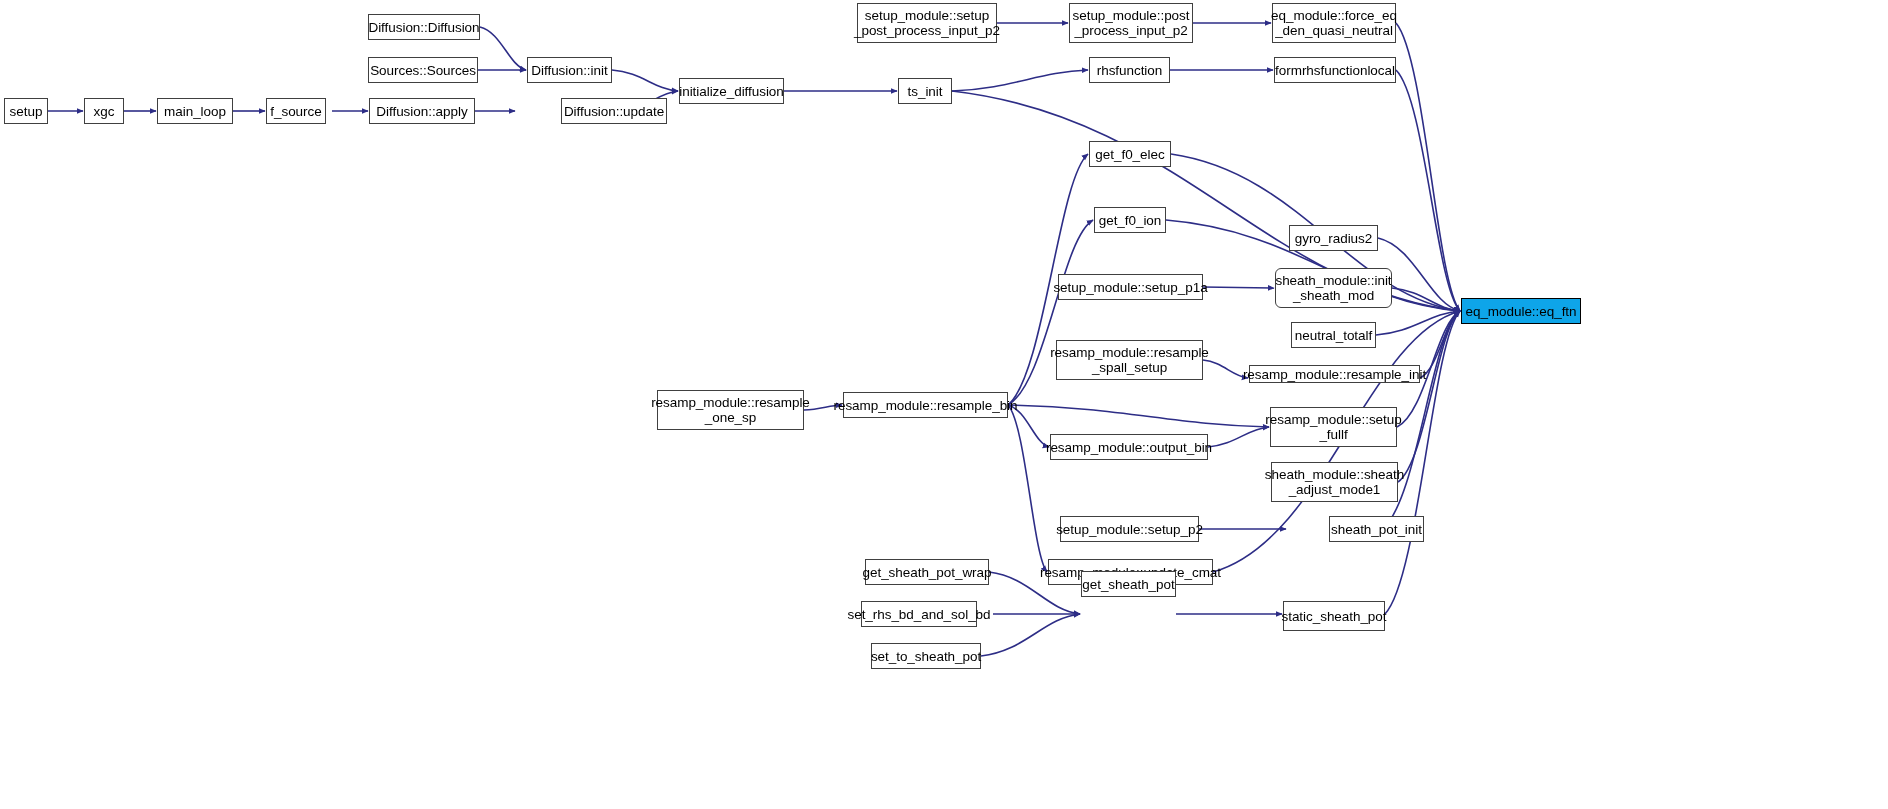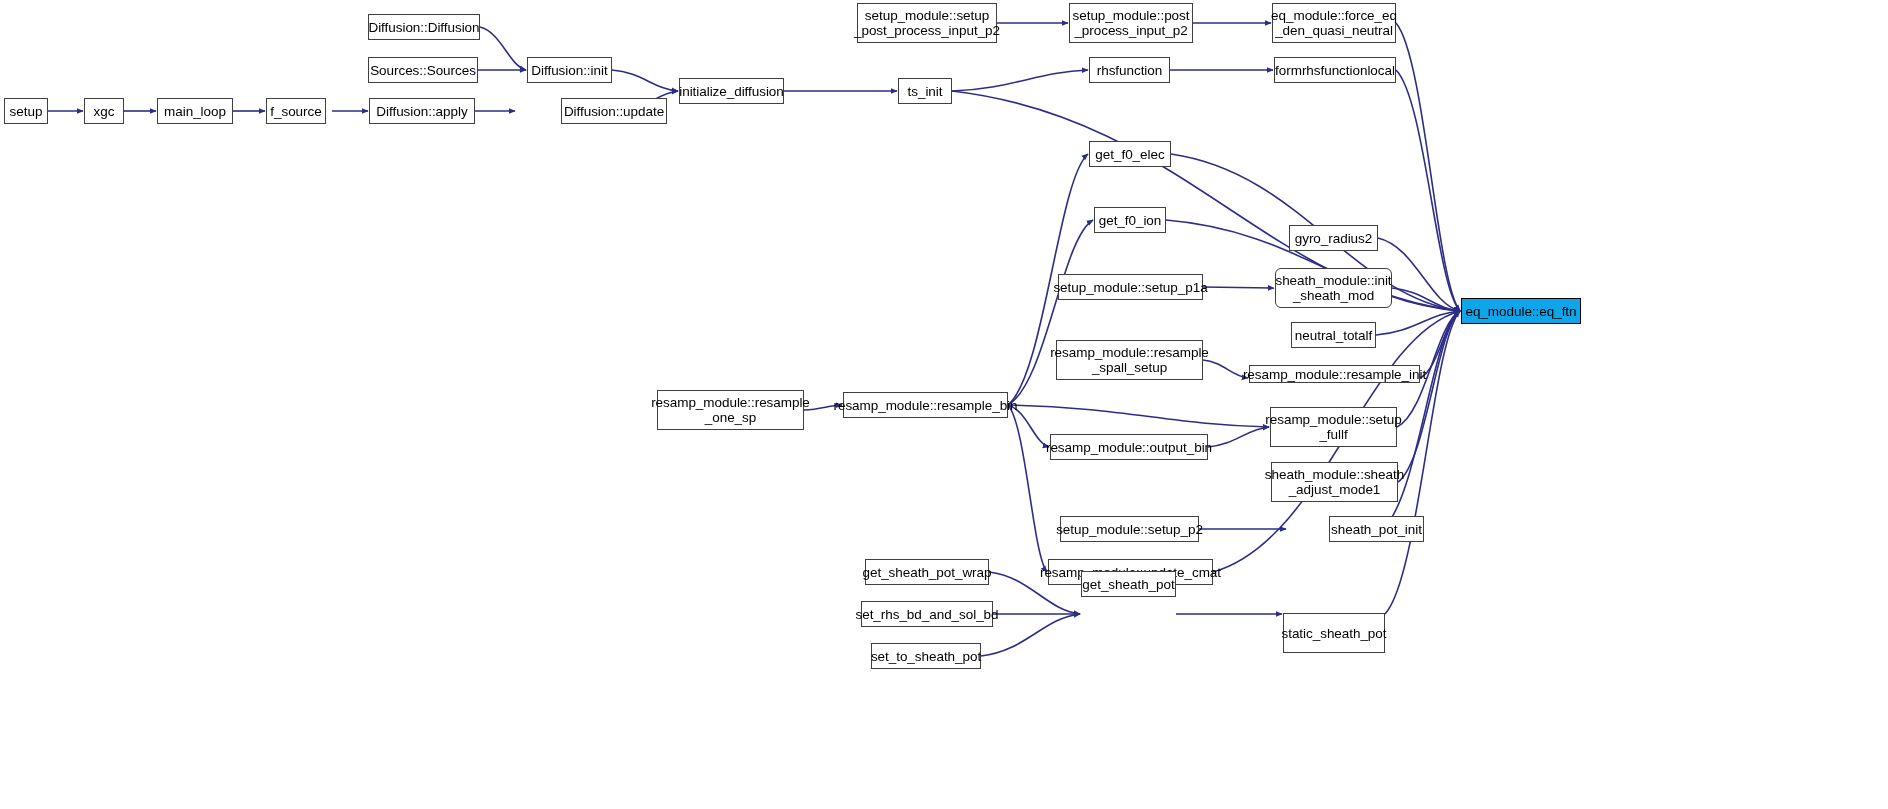--- a/index.html
+++ b/index.html
@@ -132,19 +132,19 @@
       <div class="node" style="left: 843px; top: 392px; width: 165px; height: 26px;">resamp_module::resample_bin</div>
       <div class="node" style="left: 1270px; top: 407px; width: 127px; height: 40px;">resamp_module::setup
 _fullf</div>
       <div class="node" style="left: 1050px; top: 434px; width: 158px; height: 26px;">resamp_module::output_bin</div>
       <div class="node" style="left: 1271px; top: 462px; width: 127px; height: 40px;">sheath_module::sheath
 _adjust_mode1</div>
       <div class="node" style="left: 1060px; top: 516px; width: 139px; height: 26px;">setup_module::setup_p2</div>
       <div class="node" style="left: 1287px; top: 516px; width: 95px; height: 26px; margin-left: 42px;">sheath_pot_init</div>
       <div class="node" style="left: 1048px; top: 559px; width: 165px; height: 26px;">resamp_module::update_cmat</div>
       <div class="node" style="left: 865px; top: 559px; width: 124px; height: 26px;">get_sheath_pot_wrap</div>
-      <div class="node" style="left: 861px; top: 601px; width: 132px; height: 26px; text-align: right;">set_rhs_bd_and_sol_bd</div>
+      <div class="node" style="left: 861px; top: 601px; width: 116px; height: 26px; text-align: right;">set_rhs_bd_and_sol_bd</div>
       <div class="node" style="left: 871px; top: 643px; width: 110px; height: 26px;">set_to_sheath_pot</div>
       <div class="node" style="left: 1081px; top: 571px; width: 95px; height: 26px;">get_sheath_pot</div>
-      <div class="node" style="left: 1283px; top: 601px; width: 102px; height: 40px; margin-top: 12px;">static_sheath_pot</div>
+      <div class="node" style="left: 1283px; top: 601px; width: 102px; height: 30px;">static_sheath_pot</div>
       <div class="node highlight" style="left: 1461px; top: 298px; width: 120px; height: 26px; border-color: rgb(0, 0, 0);">eq_module::eq_ftn</div>
     </div>
 </div>
 
 </body></html>

